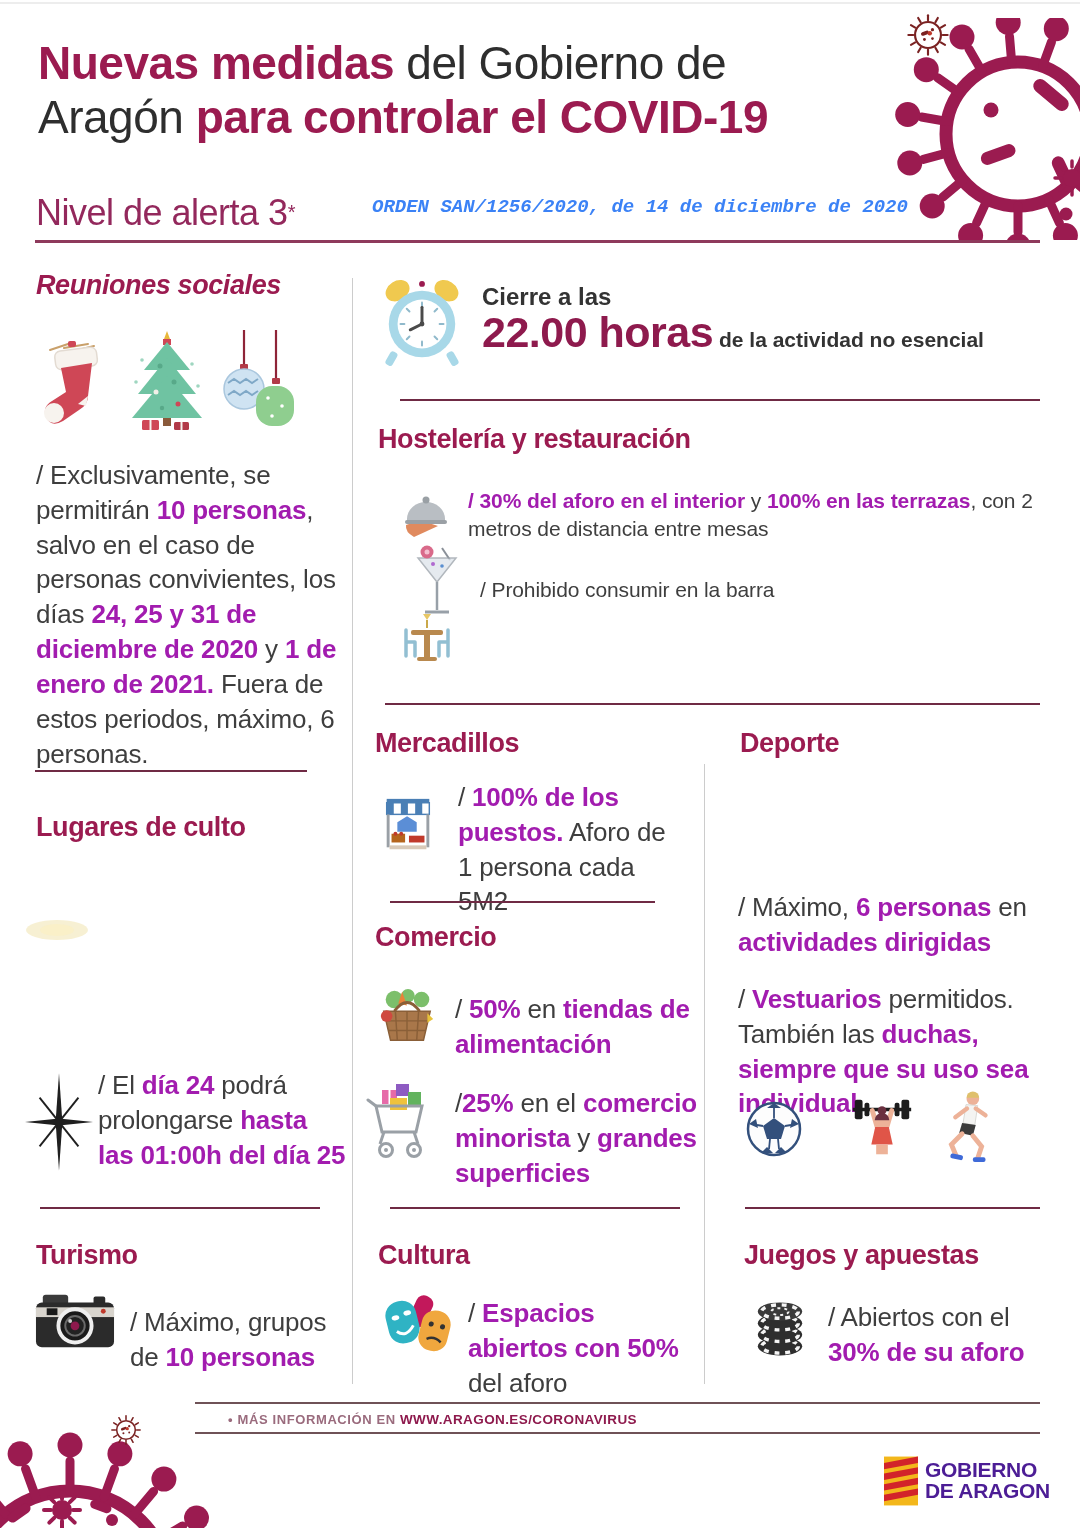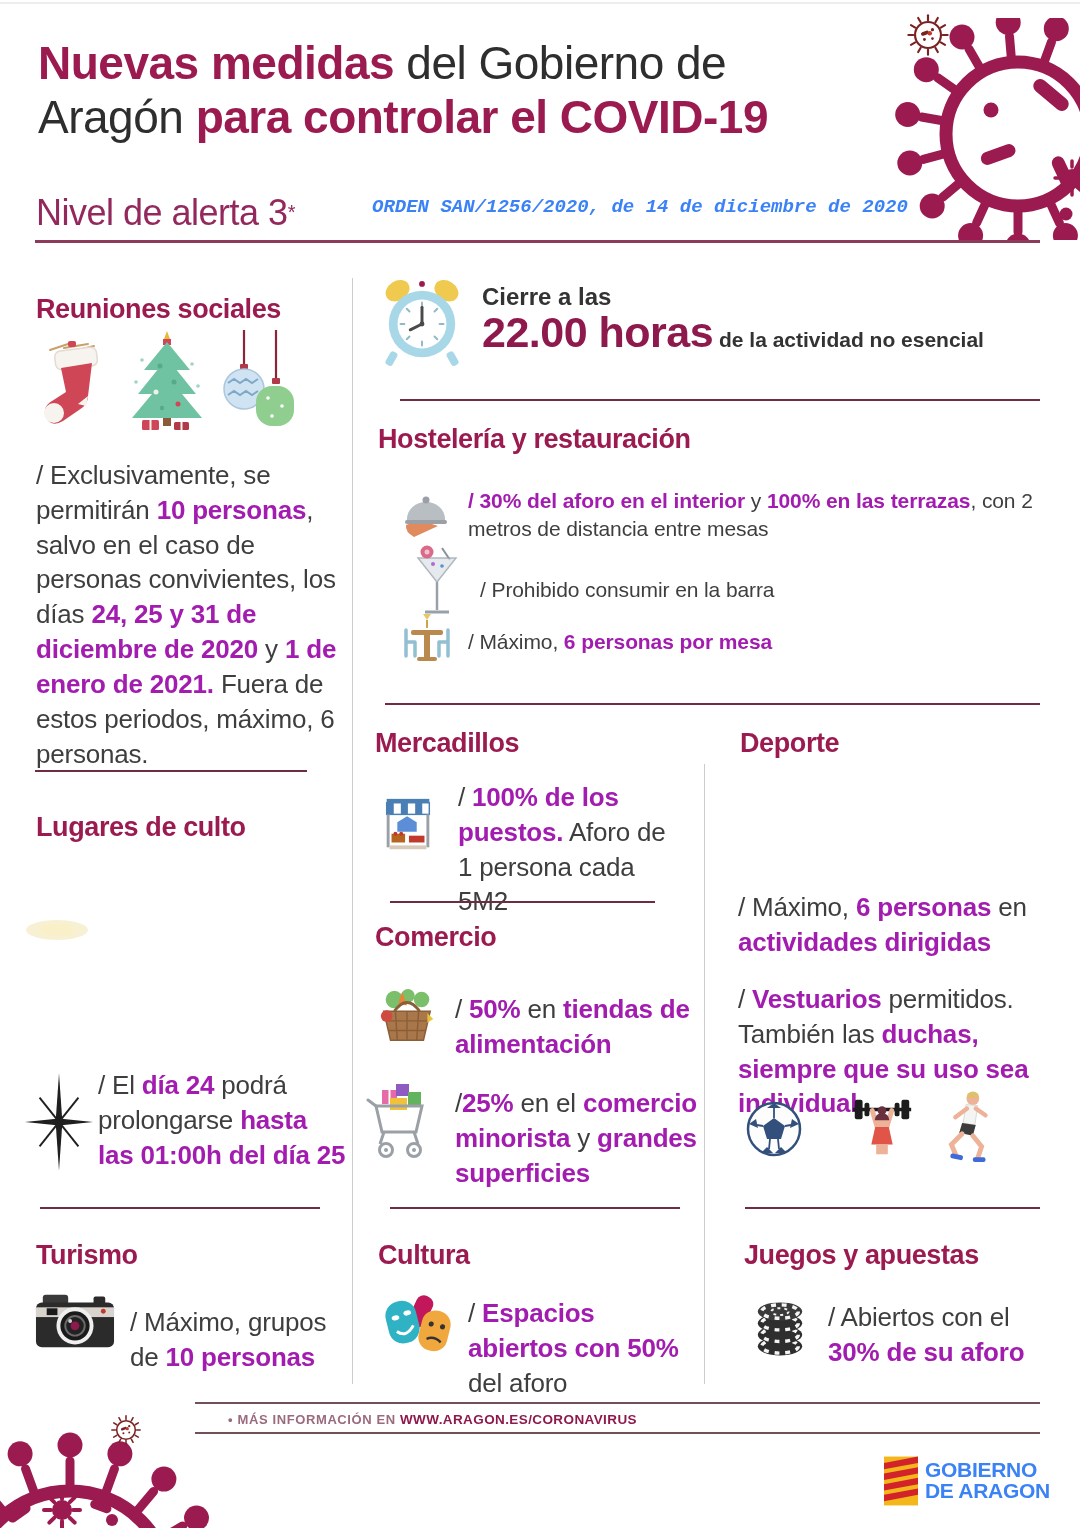--- a/index.html
+++ b/index.html
@@ -20,21 +20,21 @@
   .rule{background:#8e3a5c;height:2px;}
   .rule-thin{background:#6f2a44;height:1.5px;}
   .vrule{background:#cccccc;width:1px;}
   .hairline{background:#e6e6e6;height:2px;}
   .closure-prefix{font-size:24px;font-weight:700;color:#333333;}
   .closure-time{font-size:43px;font-weight:800;color:#8e1a4d;letter-spacing:-0.5px;}
   .closure-suffix{font-size:21px;font-weight:700;color:#333333;}
   .footer-line{background:#6f5257;height:2px;}
   .footer-text{font-size:13px;letter-spacing:0.6px;color:#9a6b7d;font-weight:600;}
   .footer-link{font-size:13.5px;font-weight:800;color:#8e1a4d;letter-spacing:0.4px;text-align:center;}
-  .logo-text{font-size:21px;font-weight:800;color:#3b82f6;line-height:0.98;letter-spacing:-0.3px;}
+  .logo-text{font-size:21px;font-weight:800;color:#4c1d95;line-height:0.98;letter-spacing:-0.3px;}
 </style>
 </head>
 <body>
 
 <div id="page">
 
   <div class="abs hairline" style="left:0;top:2px;width:1080px;opacity:.7"></div>
 
   <div class="abs title rich" style="left:38px;top:36px;width:840px;"><span class="sb sa">Nuevas medidas</span><span> del Gobierno de</span><br><span>Aragón </span><span class="sb sa">para controlar el COVID-19</span></div>
 
@@ -112,21 +112,21 @@
       <line x1="204.2" y1="152.2" x2="199.9" y2="147.9"></line>
         <line x1="219.8" y1="167.8" x2="224.1" y2="172.1"></line>
       <line x1="204.2" y1="167.8" x2="199.9" y2="172.1"></line>
         <line x1="219.8" y1="152.2" x2="224.1" y2="147.9"></line>
     </g>
   </svg>
 
   <div class="abs vrule" style="left:352px;top:278px;height:1106px;"></div>
   <div class="abs vrule" style="left:704px;top:764px;height:620px;"></div>
 
-  <div class="abs heading" style="left:36px;top:294px;">Reuniones sociales</div>
+  <div class="abs heading" style="left:36px;top:270px;font-style:italic;">Reuniones sociales</div>
 
   <svg class="abs" style="left:42px;top:336px;" width="62" height="96" viewBox="0 0 62 96">
     <g stroke="#c9a06a" stroke-width="2" stroke-linecap="round">
       <line x1="8" y1="14" x2="32" y2="6"></line>
         <line x1="22" y1="12" x2="46" y2="8"></line>
         <line x1="36" y1="14" x2="52" y2="10"></line>
     </g>
     <rect x="26" y="5" width="8" height="6" rx="2" fill="#cf4756"></rect>
     <rect x="13" y="13" width="42" height="19" rx="6" fill="#f7f3ee" stroke="#e3dbd2" stroke-width="1.5" transform="rotate(-7 34 22)"></rect>
     <path d="M19,32 L50,27 L46,60 Q46,69 37,74 L21,85 Q9,92 4,81 Q0,71 10,65 L24,56 Z" fill="#cf4756"></path>
@@ -249,21 +249,20 @@
     <polygon points="25,0 33,0 29,6" fill="#e7c766"></polygon>
     <line x1="29" y1="6" x2="29" y2="14" stroke="#caa84a" stroke-width="2"></line>
     <rect x="13" y="16" width="32" height="5" rx="2" fill="#b9894e"></rect>
     <rect x="26" y="21" width="6" height="22" fill="#b9894e"></rect>
     <rect x="19" y="43" width="20" height="4" rx="2" fill="#b9894e"></rect>
     <g stroke="#92bfd2" stroke-width="3.5" fill="none" stroke-linecap="round">
       <path d="M8,16 V42 M8,28 H17 M17,28 V42"></path>
       <path d="M50,16 V42 M50,28 H41 M41,28 V42"></path>
     </g>
   </svg>
-  <div class="abs body-md rich" style="left:468px;top:628px;width:560px;"><span>/ Máximo, </span><span class="sb">6 personas por mesa</span></div>
 
   <div class="abs rule-thin" style="left:385px;top:703px;width:655px;"></div>
 
   <div class="abs heading" style="left:375px;top:728px;">Mercadillos</div>
 
   <svg class="abs" style="left:383px;top:795px;" width="50" height="62" viewBox="0 0 50 64">
     <rect x="3" y="4" width="44" height="4" fill="#4a7fb5"></rect>
     <rect x="3" y="8" width="44" height="12" fill="#ffffff" stroke="#4a7fb5" stroke-width="1.5"></rect>
     <rect x="3" y="8" width="7.3" height="12" fill="#4a7fb5"></rect>
     <rect x="17.6" y="8" width="7.3" height="12" fill="#4a7fb5"></rect>

